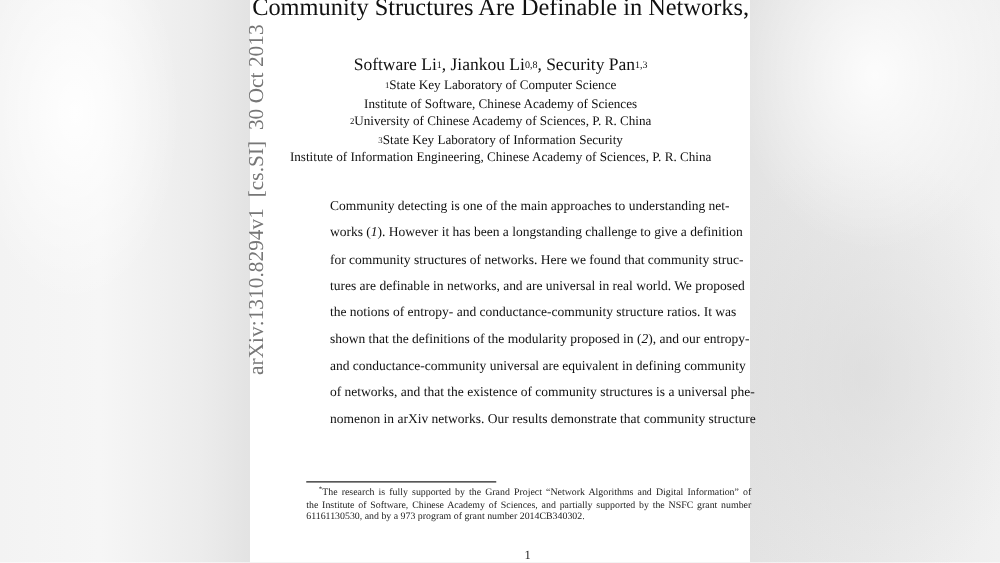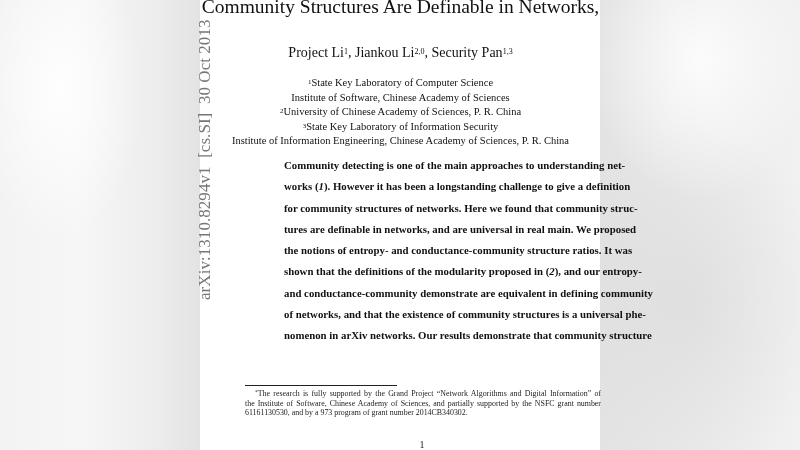--- a/index.html
+++ b/index.html
@@ -68,30 +68,29 @@
     .authors sup { font-size: 8px; vertical-align: top; position: relative; top: -1px; }
     .affils {
       position: absolute;
       left: 200px;
       width: 445px;
       margin-left: -22px;
       top: 62px;
       text-align: center;
       font-size: 10.5px;
       line-height: 14.6px;
-      margin-top: 14px;
     }
     .affils .aff-line { display: block; white-space: nowrap; }
     .affils sup { font-size: 7px; vertical-align: top; position: relative; top: -1px; }
     .abstract {
       position: absolute;
-      left: 284px;
+      left: 264px;
       top: 155px;
       width: 310px;
-      font-weight: bold;
+      font-weight: normal;
       font-size: 10.8px;
       line-height: 21.3px;
       text-align: justify;
       color: #111;
     }
     .abstract .abs-line {
       display: block;
       white-space: nowrap;
       text-align: justify;
       text-align-last: justify;
@@ -140,39 +139,39 @@
 
 <div class="page"></div>
 
 <div class="watermark">arXiv:1310.8294v1  [cs.SI]  30 Oct 2013</div>
 
 <div class="title">
   <span class="line">Community Structures Are Definable in Networks,</span>
 </div>
 
 <div class="authors">
-  <span>Project Li</span><sup>1</sup><span>, </span><span>Jiankou Li</span><sup>2,0</sup><span>, </span><span>Security Pan</span><sup>1,3</sup>
+  <span>Software Li</span><sup>1</sup><span>, </span><span>Jiankou Li</span><sup>0,8</sup><span>, </span><span>Security Pan</span><sup>1,3</sup>
 </div>
 
 <div class="affils">
   <span class="aff-line"><sup>1</sup><span>State Key Laboratory of Computer Science</span></span>
   <span class="aff-line"><sup></sup><span>Institute of Software, Chinese Academy of Sciences</span></span>
   <span class="aff-line"><sup>2</sup><span>University of Chinese Academy of Sciences, P. R. China</span></span>
   <span class="aff-line"><sup>3</sup><span>State Key Laboratory of Information Security</span></span>
   <span class="aff-line"><sup></sup><span>Institute of Information Engineering, Chinese Academy of Sciences, P. R. China</span></span>
 </div>
 
 <div class="abstract" id="abstract">
     <span class="abs-line"><span>Community detecting is one of the main approaches to understanding net-</span></span>
     <span class="abs-line"><span>works (</span><i>1</i><span>).  However it has been a longstanding challenge to give a definition</span></span>
     <span class="abs-line"><span>for community structures of networks. Here we found that community struc-</span></span>
-    <span class="abs-line"><span>tures are definable in networks, and are universal in real main. We proposed</span></span>
+    <span class="abs-line"><span>tures are definable in networks, and are universal in real world. We proposed</span></span>
     <span class="abs-line"><span>the notions of entropy- and conductance-community structure ratios. It was</span></span>
     <span class="abs-line"><span>shown that the definitions of the modularity proposed in (</span><i>2</i><span>), and our entropy-</span></span>
-    <span class="abs-line"><span>and conductance-community demonstrate are equivalent in defining community</span></span>
+    <span class="abs-line"><span>and conductance-community universal are equivalent in defining community</span></span>
     <span class="abs-line"><span>of networks, and that the existence of community structures is a universal phe-</span></span>
     <span class="abs-line"><span>nomenon in arXiv networks. Our results demonstrate that community structure</span></span>
   </div>
 
 <div class="fn-rule"></div>
 
 <div class="footnote">
   <span class="fn-line first"><sup>*</sup><span>The research is fully supported by the Grand Project “Network Algorithms and Digital Information” of</span></span>
   <span class="fn-line">the Institute of Software, Chinese Academy of Sciences, and partially supported by the NSFC grant number</span>
   <span class="fn-line tail">61161130530, and by a 973 program of grant number 2014CB340302.</span>

